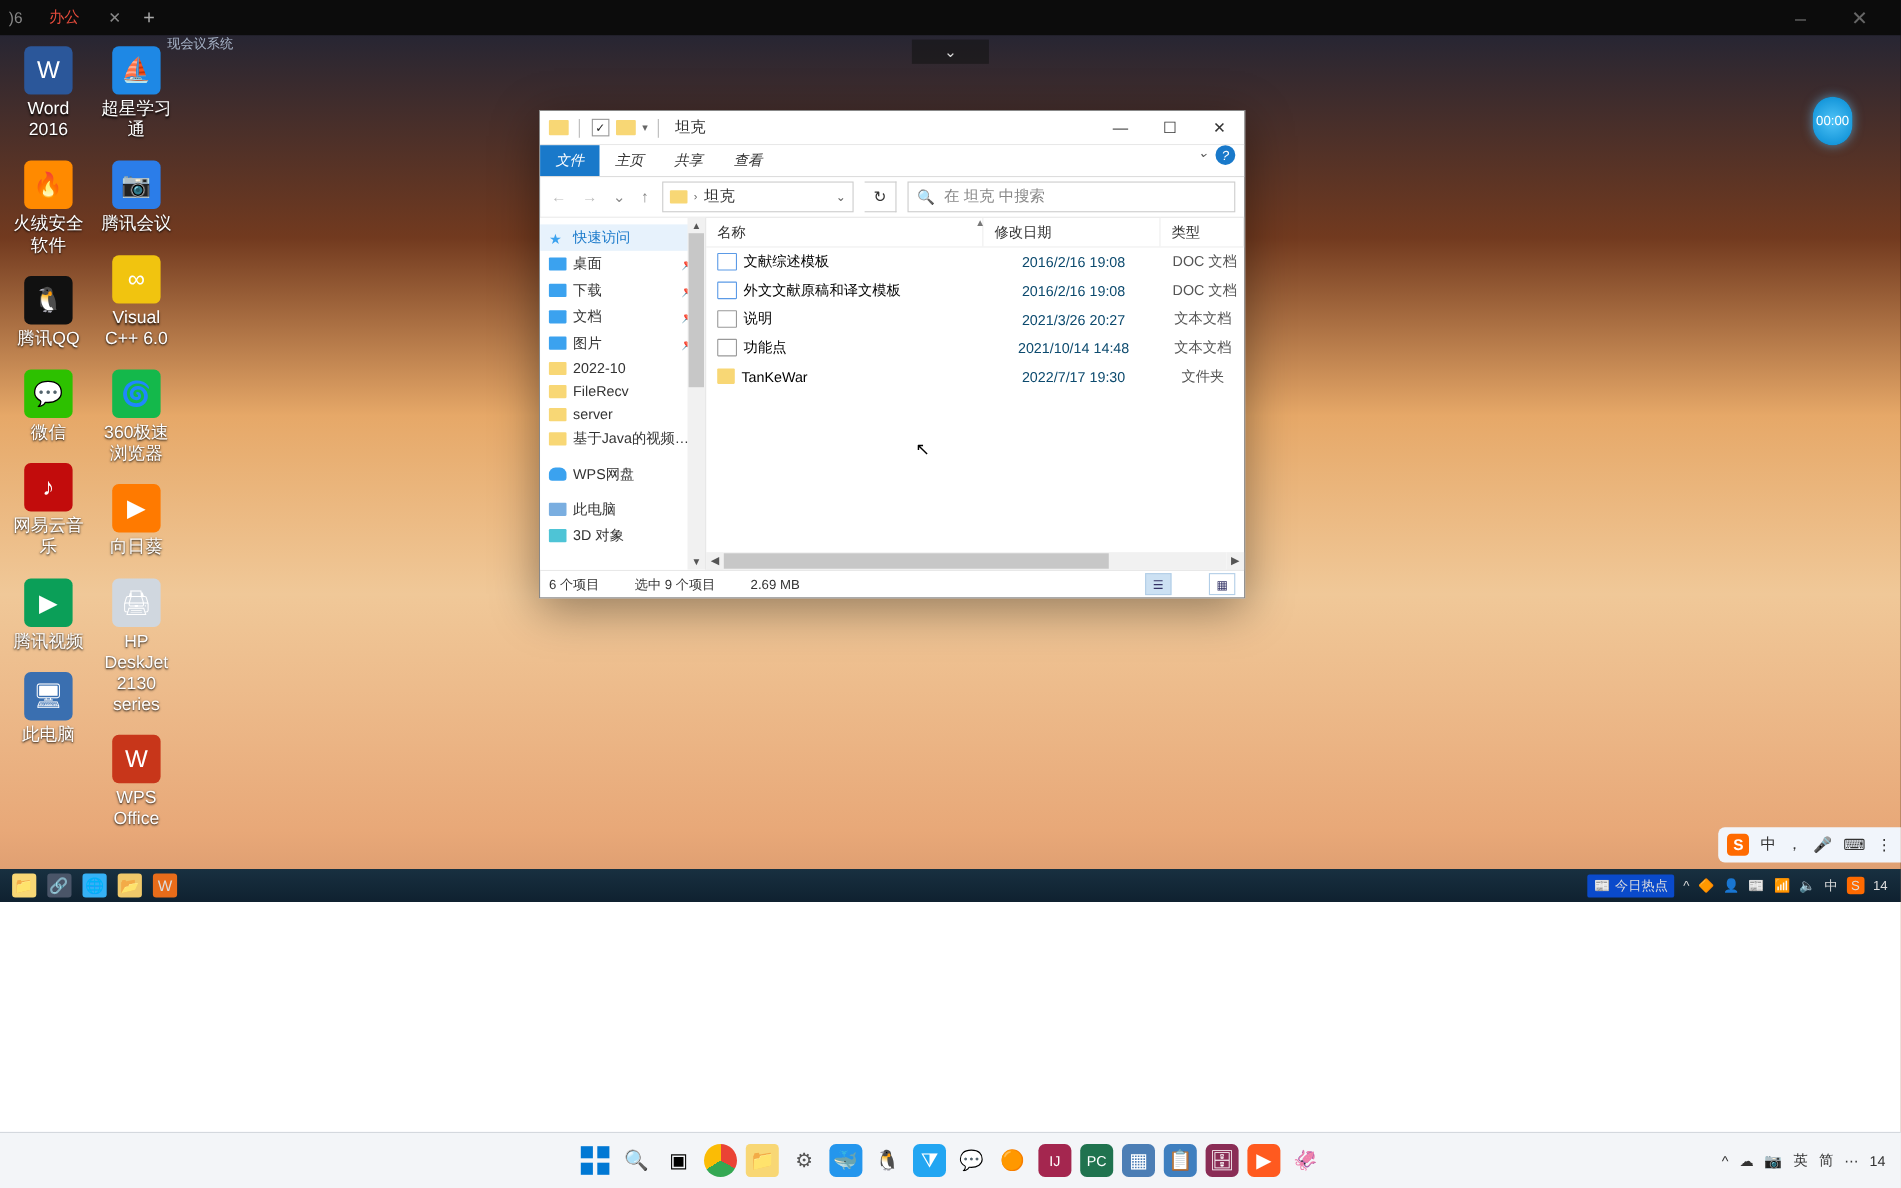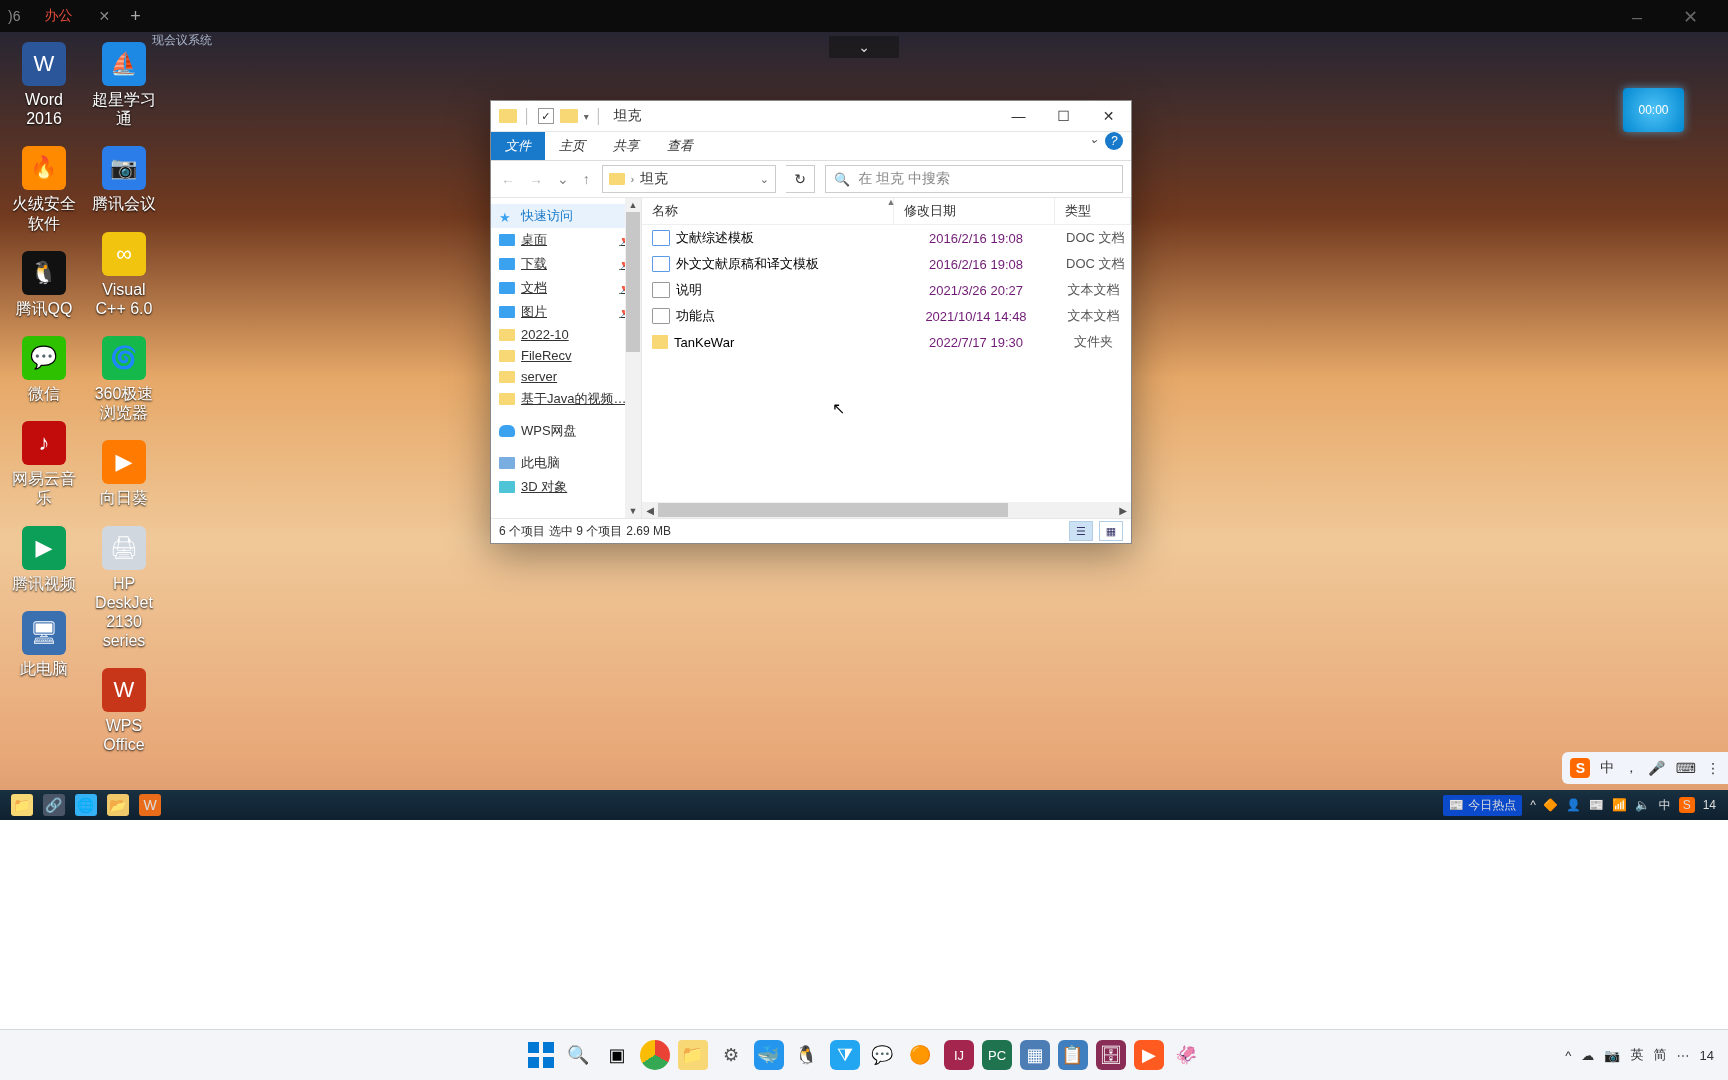--- a/index.html
+++ b/index.html
@@ -9,21 +9,21 @@
 .dark-top .tab-close{color:#888;margin-left:6px;}
 .dark-top .tab-plus{margin-left:20px;color:#aaa;font-size:18px;}
 .dark-top-right{position:absolute;right:12px;top:6px;color:#666;font-size:18px;letter-spacing:18px;}
 
 .icons-col{position:absolute;top:42px;left:8px;display:flex;flex-direction:column;gap:18px;}
 .icons-col2{position:absolute;top:42px;left:88px;display:flex;flex-direction:column;gap:18px;}
 .desk-icon{display:flex;flex-direction:column;align-items:center;width:72px;cursor:pointer;}
 .desk-icon .ico{width:44px;height:44px;border-radius:6px;display:flex;align-items:center;justify-content:center;font-size:22px;color:#fff;}
 .desk-icon .lbl{color:#fff;text-shadow:0 1px 2px #000;font-size:16px;margin-top:4px;text-align:center;line-height:1.2;}
 
-.timer-badge{position:absolute;top:88px;right:44px;width:61px;height:44px;border-radius:4px;background:radial-gradient(circle,#4fc3f7,#0288d1);color:#fff;display:flex;align-items:center;justify-content:center;font-size:12px;box-shadow:0 0 10px rgba(100,200,255,.6);}
+.timer-badge{position:absolute;top:88px;right:44px;width:36px;height:44px;border-radius:22px;background:radial-gradient(circle,#4fc3f7,#0288d1);color:#fff;display:flex;align-items:center;justify-content:center;font-size:12px;box-shadow:0 0 10px rgba(100,200,255,.6);}
 
 .ime-bar{position:absolute;right:0;bottom:296px;height:32px;background:#f1f5fb;display:flex;align-items:center;padding:0 8px;border-radius:6px 0 0 6px;gap:10px;color:#333;}
 .ime-bar .s-logo{width:20px;height:20px;background:#ff6a00;border-radius:4px;color:#fff;display:flex;align-items:center;justify-content:center;font-weight:bold;font-size:14px;}
 
 .explorer{position:absolute;left:490px;top:100px;width:640px;height:442px;background:#fff;box-shadow:0 10px 40px rgba(0,0,0,.4);display:flex;flex-direction:column;border:1px solid #888;}
 .title-row{height:30px;display:flex;align-items:center;border-bottom:1px solid #e6e6e6;background:#fff;}
 .title-row .left-icons{display:flex;align-items:center;gap:6px;padding:0 8px;}
 .title-row .folder-ico{width:18px;height:14px;background:#f8d775;border-radius:1px;}
 .title-row .chk{width:14px;height:14px;border:1px solid #999;display:flex;align-items:center;justify-content:center;font-size:11px;color:#222;}
 .title-row .pipe{color:#bbb;}
@@ -47,21 +47,21 @@
 .addr-box .sep{color:#666;font-size:10px;}
 .addr-box .drop-end{margin-left:auto;color:#666;font-size:11px;}
 .refresh{width:28px;height:26px;border:1px solid #ccc;border-left:none;display:flex;align-items:center;justify-content:center;color:#333;}
 .search-box{width:280px;height:26px;border:1px solid #ccc;display:flex;align-items:center;padding:0 8px;gap:8px;color:#888;}
 .search-box .mag{color:#888;font-size:13px;}
 
 .body-row{flex:1;display:flex;min-height:0;}
 .nav-pane{width:150px;background:#fff;border-right:1px solid #e6e6e6;overflow:auto;padding:6px 0;font-size:13px;position:relative;}
 .nav-item{display:flex;align-items:center;padding:3px 8px;gap:6px;color:#333;}
 .nav-item.head{color:#1979ca;background:#e7f2fc;}
-.nav-item.sub{text-decoration:underline;}
+.nav-item.sub{}
 .nav-item .ico{width:16px;height:12px;background:#f8d775;border-radius:1px;flex-shrink:0;}
 .nav-item .ico.blue{background:#3ba2ef;}
 .nav-item .ico.star{background:none;color:#3ba2ef;}
 .nav-item .ico.cloud{background:#3ba2ef;border-radius:6px 6px 3px 3px;}
 .nav-item .ico.pc{background:#7aaee0;}
 .nav-item .ico.threed{background:#4ec4d6;}
 .nav-item .pin{margin-left:auto;color:#666;font-size:11px;}
 .nav-scroll{position:absolute;right:0;top:0;bottom:0;width:16px;background:#f1f1f1;}
 .nav-scroll-thumb{position:absolute;top:14px;width:14px;left:1px;height:140px;background:#c7c7c7;}
 .nav-scroll-up,.nav-scroll-down{position:absolute;left:0;width:16px;height:14px;display:flex;align-items:center;justify-content:center;font-size:9px;color:#555;}
@@ -73,33 +73,33 @@
 .file-header .col{padding:4px 10px;border-right:1px solid #eee;}
 .file-header .col-name{flex:1;}
 .file-header .col-date{width:140px;}
 .file-header .col-type{width:55px;}
 .file-header .sort-ind{position:absolute;left:50%;top:-1px;color:#777;font-size:9px;}
 .file-list{flex:1;overflow:auto;font-size:13px;position:relative;}
 .file-row{display:flex;align-items:center;padding:2px 0;text-align:center;}
 .file-row.sel{background:#cce8ff;}
 .file-row .c{padding:2px 10px;}
 .file-row .c-name{flex:1;display:flex;align-items:center;gap:6px;}
-.file-row .c-date{width:140px;color:#701a75;}
+.file-row .c-date{width:140px;color:#0c4a6e;}
 .file-row .c-type{width:55px;color:#555;white-space:nowrap;overflow:hidden;}
 .file-row .fico{width:16px;height:14px;background:#f8d775;border-radius:1px;flex-shrink:0;}
 .file-row .fico.txt{background:#fff;border:1px solid #999;}
 .file-row .fico.docx{background:#fff;border:1px solid #4183d7;}
 .file-row .fico.doc{background:#fff;border:1px solid #5b9ae6;}
 .cursor{position:absolute;top:174px;left:190px;font-size:16px;color:#000;transform:rotate(0deg);pointer-events:none;}
 .hscroll{height:16px;display:flex;align-items:center;}
 .hscroll-track{flex:1;height:16px;background:#f1f1f1;position:relative;}
 .hscroll-thumb{position:absolute;left:0;top:1px;height:14px;width:350px;background:#c7c7c7;}
 .hscroll-btn{width:16px;height:16px;background:#f1f1f1;display:flex;align-items:center;justify-content:center;font-size:10px;color:#555;}
 
-.status-bar{height:24px;display:flex;align-items:center;border-top:1px solid #e6e6e6;font-size:12px;color:#333;padding:0 8px;gap:4px;}
+.status-bar{height:24px;display:flex;align-items:center;border-top:1px solid #e6e6e6;font-size:12px;color:#333;padding:0 8px;gap:32px;}
 .status-bar .spacer{flex:1;}
 .status-bar .view-btn{width:22px;height:18px;border:1px solid #b2cee7;margin-left:2px;display:flex;align-items:center;justify-content:center;font-size:11px;color:#336;}
 .status-bar .view-btn.active{background:#cce1f3;}
 
 .taskbar1{position:absolute;left:0;right:0;bottom:260px;height:30px;background:linear-gradient(#183040,#0f2130);display:flex;align-items:center;padding:0 6px;color:#ddd;font-size:12px;}
 .tb1-ico{width:22px;height:22px;margin:0 5px;border-radius:3px;display:flex;align-items:center;justify-content:center;font-size:14px;}
 .tb1-right{margin-left:auto;display:flex;align-items:center;gap:8px;padding-right:6px;}
 .hot-box{background:#0a4acb;padding:2px 6px;border-radius:2px;display:flex;align-items:center;gap:4px;}
 
 .band{position:absolute;left:0;right:0;bottom:0;height:260px;background:#fff;}

